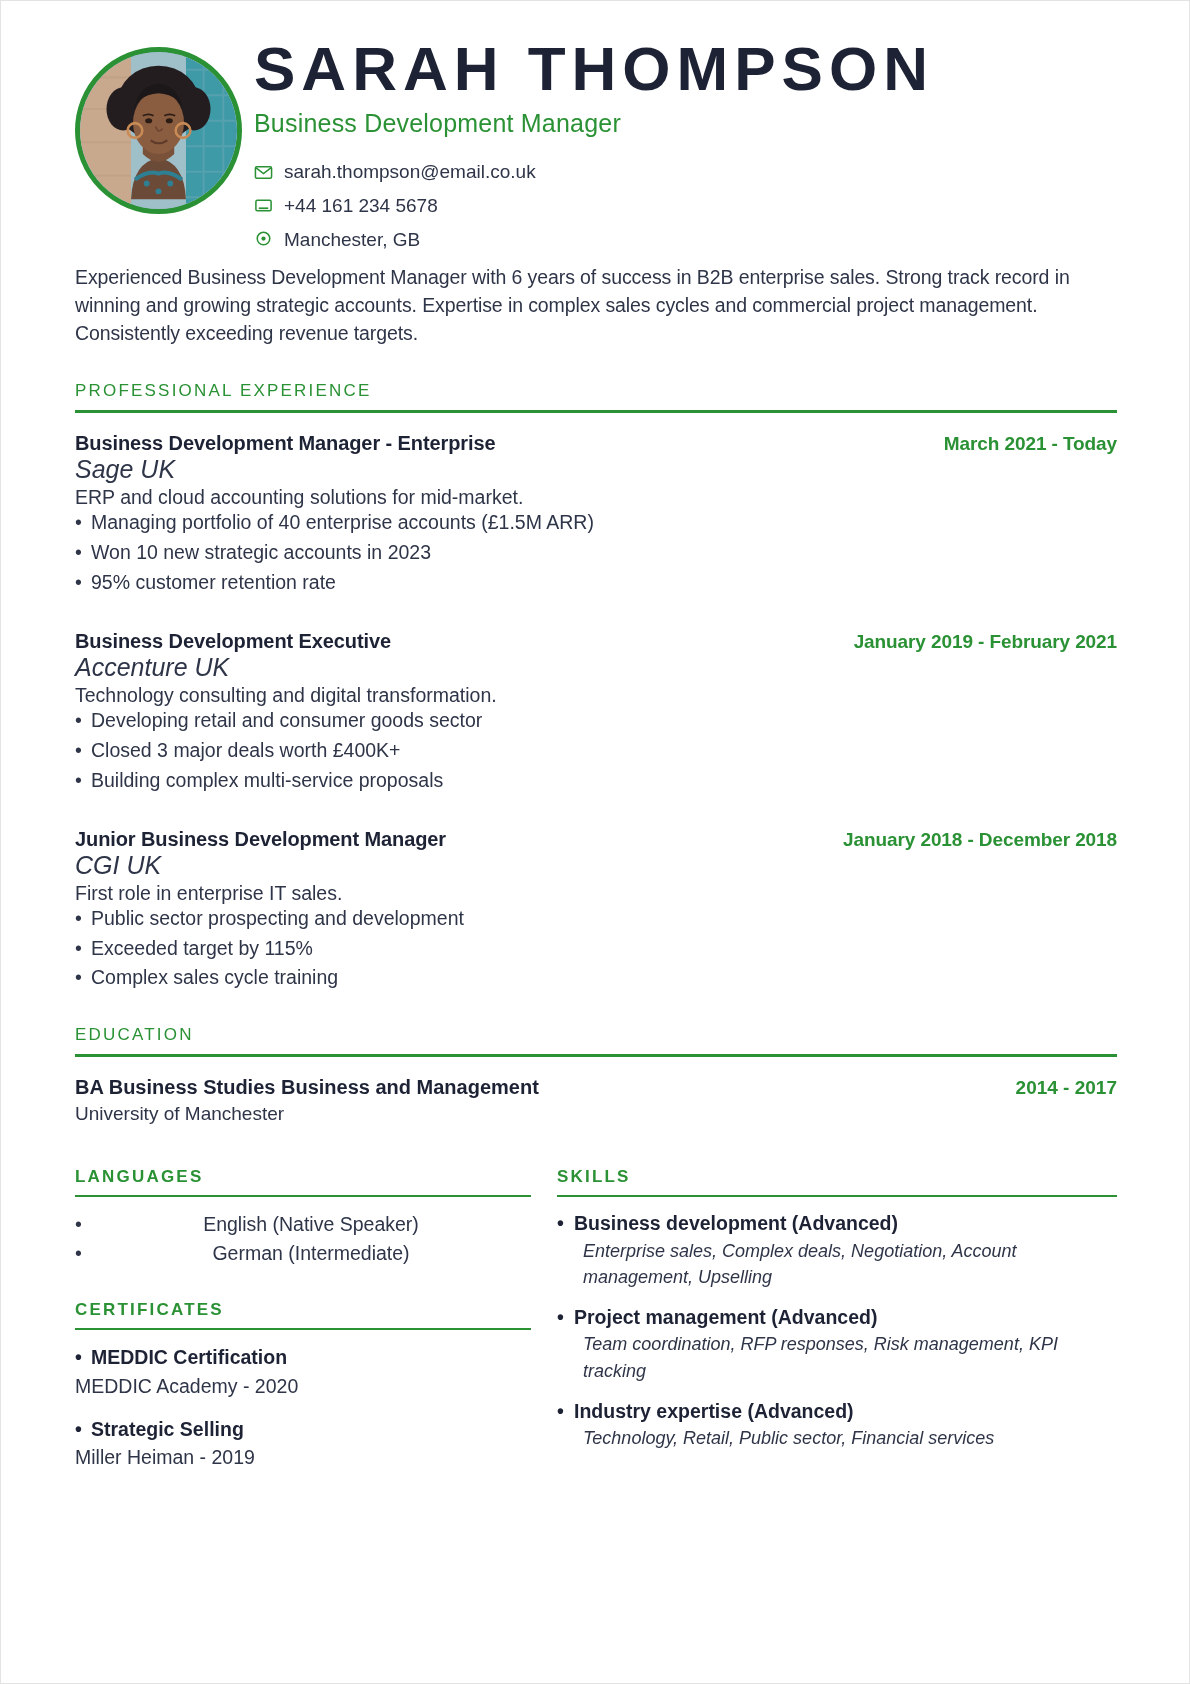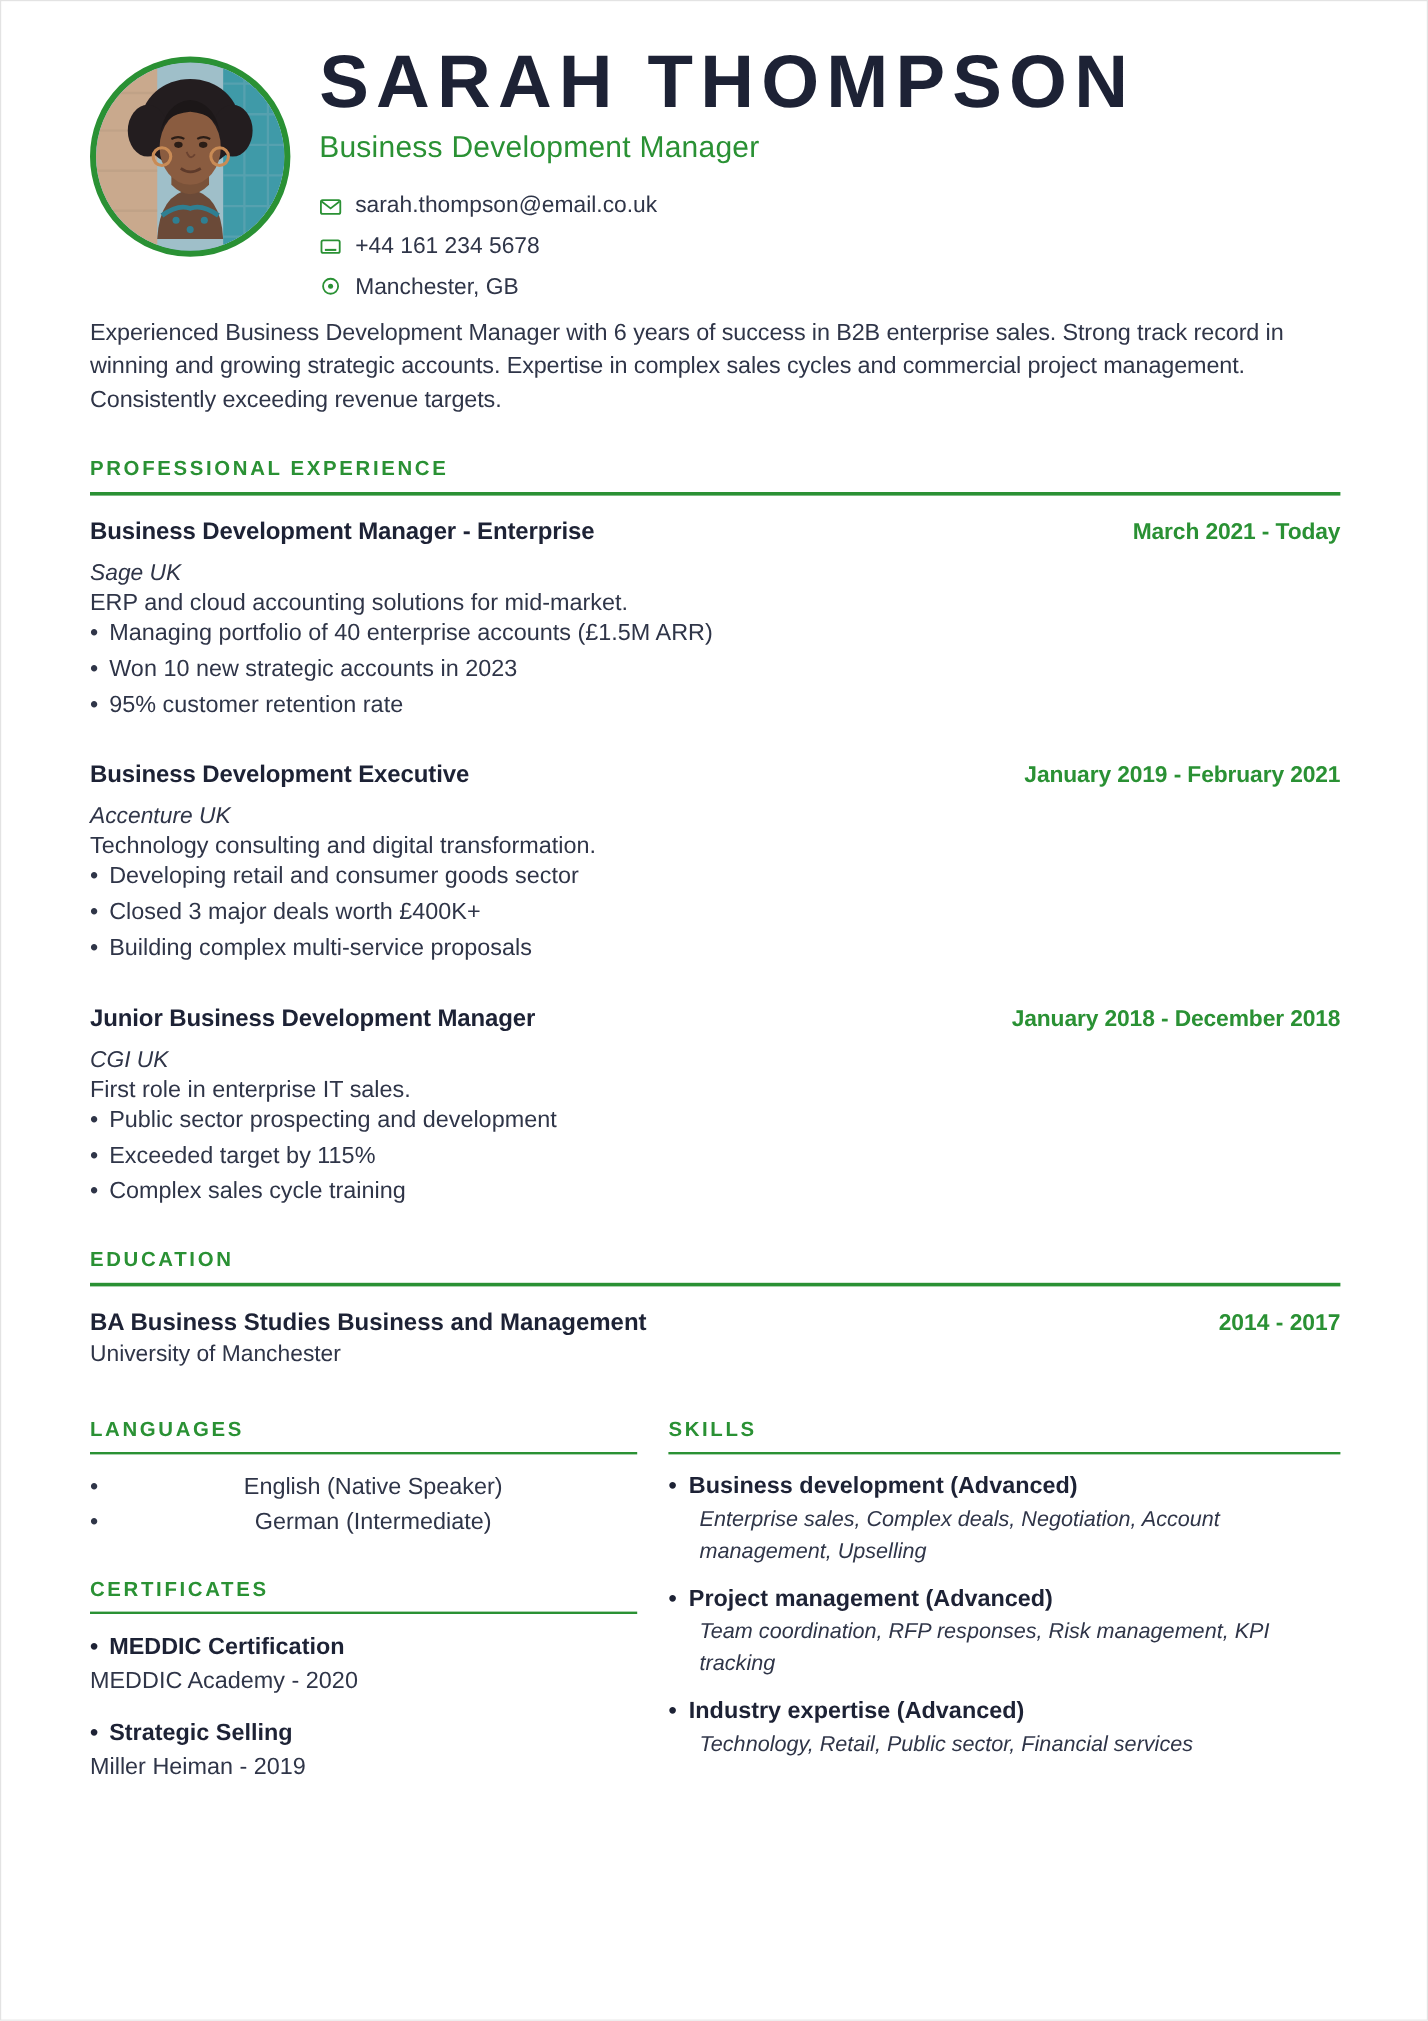--- a/index.html
+++ b/index.html
@@ -17,21 +17,21 @@
     height: 1684px;
     background: #ffffff;
     border: 1px solid #e3e3e3;
     padding: 26px 72px 0 74px;
   }
 
   
   .header {
     display: flex;
     align-items: flex-start;
-    gap: 24px;
+    gap: 12px;
   }
 
   .avatar-wrap {
     flex: 0 0 auto;
     width: 167px;
     height: 200px;
     padding-top: 20px;
   }
 
   .avatar {
@@ -94,21 +94,21 @@
     line-height: 1.42;
     color: #2f3548;
     letter-spacing: -0.1px;
   }
 
   
   .section { margin-top: 34px; }
 
   .section-title {
     font-size: 17px;
-    font-weight: bold;
+    font-weight: normal;
     letter-spacing: 2.2px;
     color: #2a9134;
     text-transform: uppercase;
   }
 
   .rule {
     height: 3px;
     background: #2a9134;
     margin-top: 9px;
   }
@@ -133,24 +133,24 @@
 
   .job-dates {
     font-size: 19px;
     font-weight: bold;
     color: #2a9134;
     white-space: nowrap;
     letter-spacing: -0.1px;
   }
 
   .job-company {
-    font-size: 19px;
+    font-size: 25px;
     font-style: italic;
     color: #2f3548;
-    margin-top: 12px;
+    margin-top: 0;
   }
 
   .job-desc {
     font-size: 19.5px;
     color: #2f3548;
     margin-top: 2px;
   }
 
   .bullets { margin-top: 0; }
 

